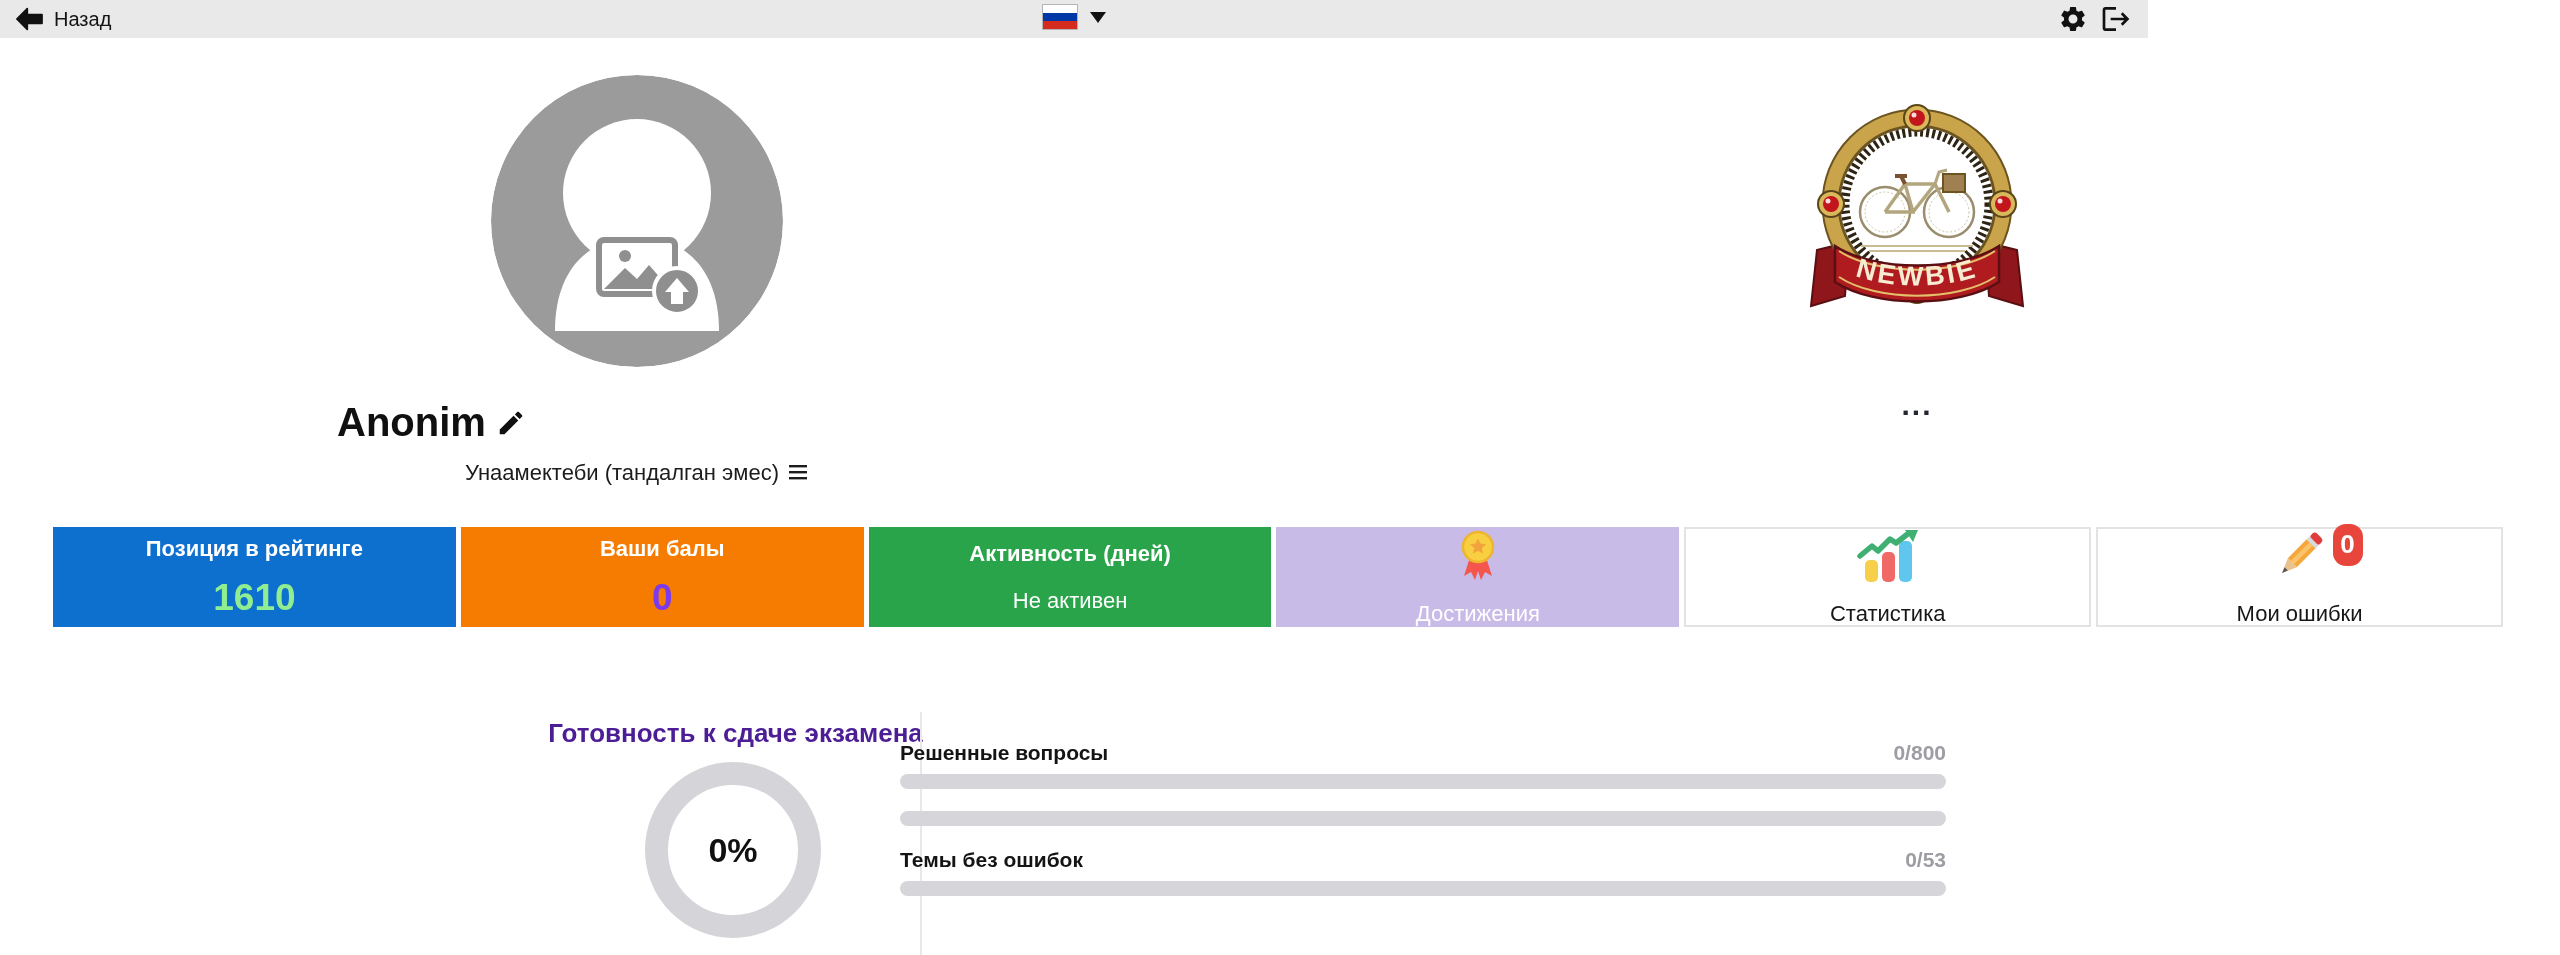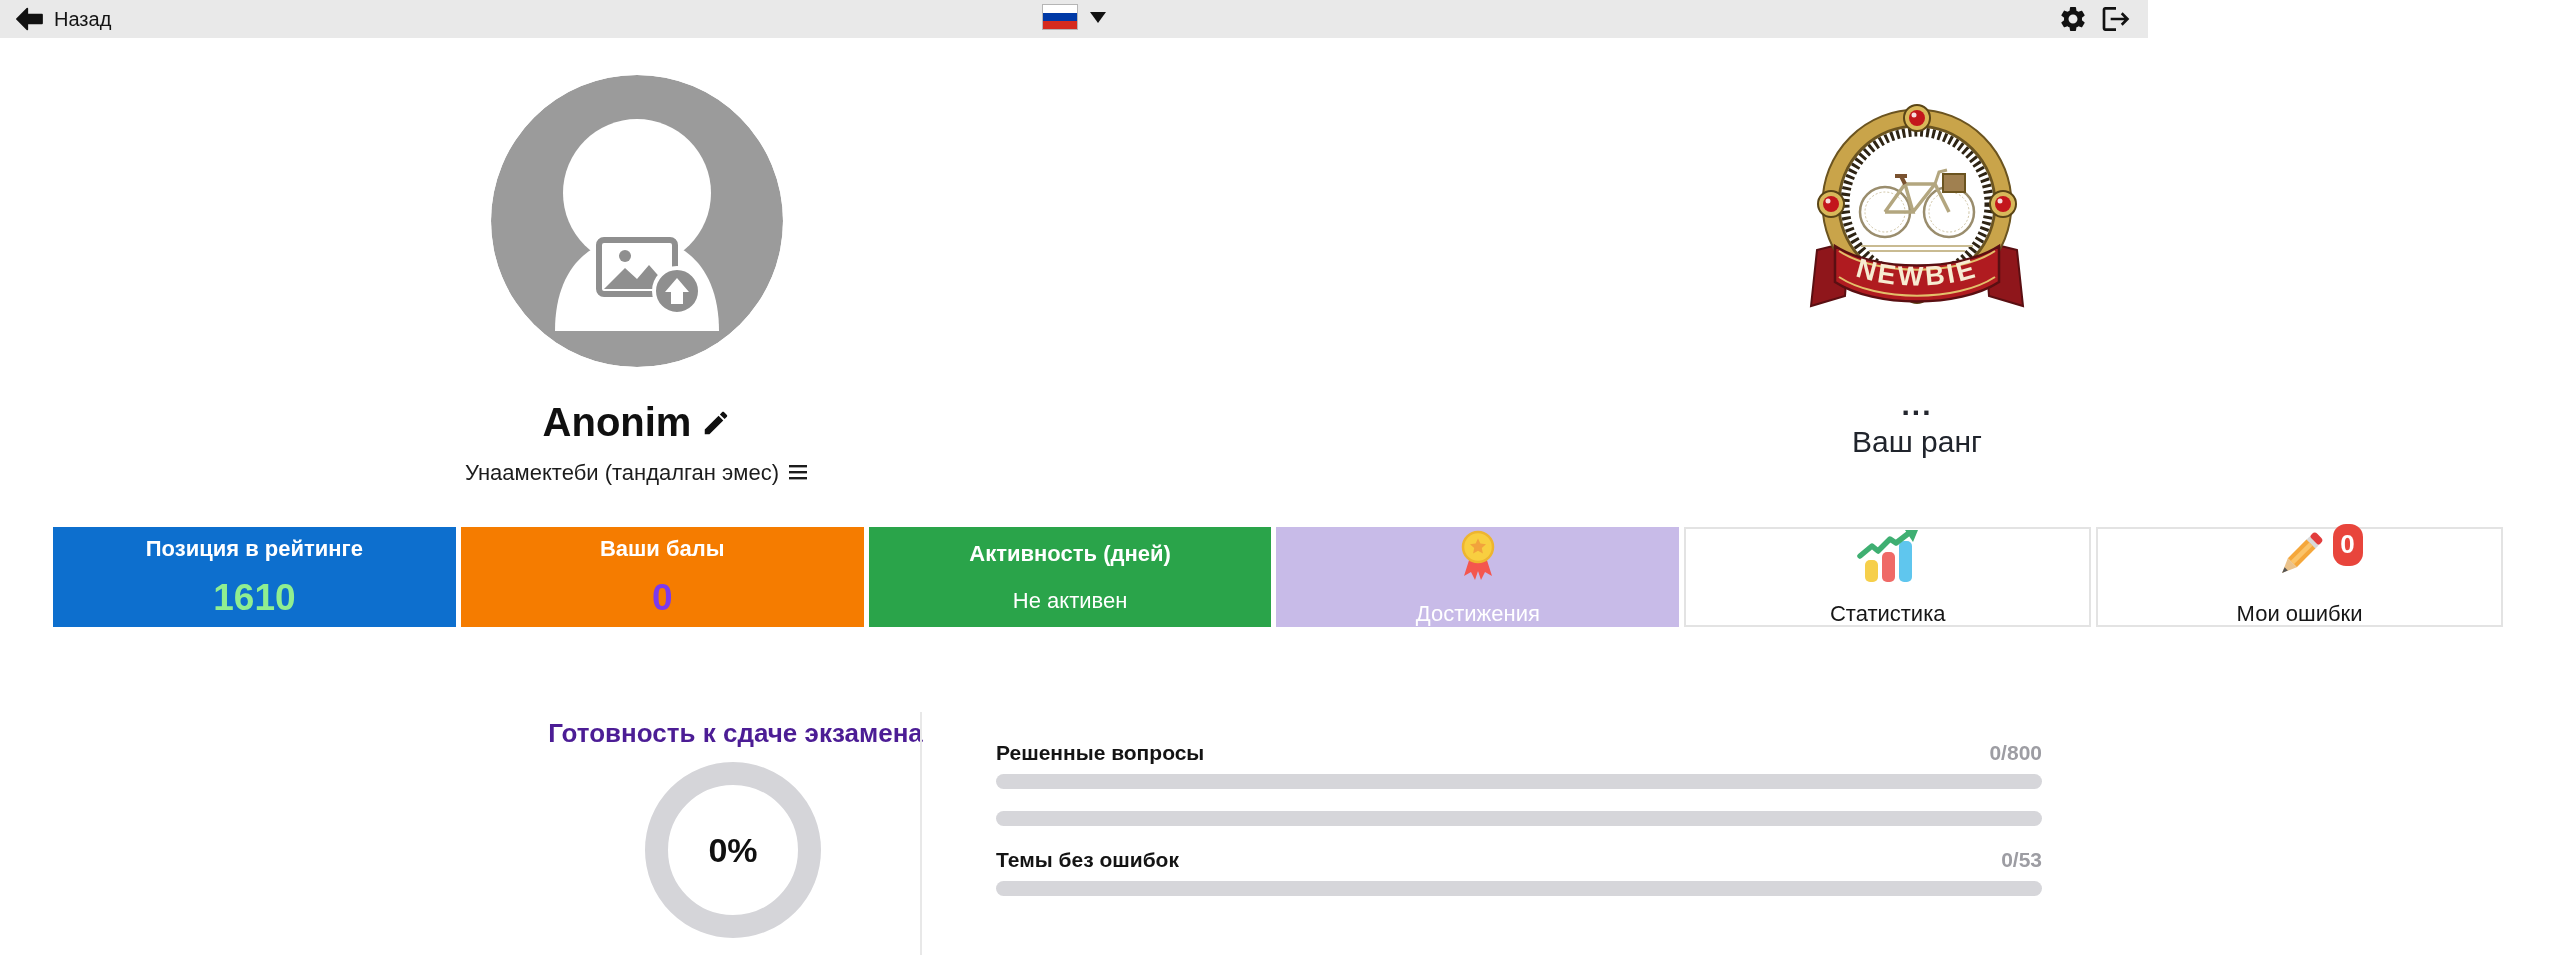--- a/index.html
+++ b/index.html
@@ -18,21 +18,21 @@
   .flag .s2 { flex:1; background:#0039a6; }
   .flag .s3 { flex:1; background:#d52b1e; }
   .caret { width:0; height:0; border-left:8px solid transparent;
            border-right:8px solid transparent; border-top:11px solid #111; }
   .topbar-right { margin-left:auto; display:flex; align-items:center; gap:12px; padding-right:16px; }
   .topbar-right svg { display:block; cursor:pointer; }
 
   
   .avatar { position:absolute; left:491px; top:75px; width:292px; height:292px;
             border-radius:50%; overflow:hidden; cursor:pointer; }
-  .name-row { position:absolute; left:337px; top:400px; width:600px; text-align:center;
+  .name-row { position:absolute; left:337px; top:400px; width:600px; text-align:left;
               font-size:40px; font-weight:700; color:#101010; }
   .name-row svg { margin-left:10px; vertical-align:-2px; cursor:pointer; }
   .subtitle-row { position:absolute; left:287px; top:460px; width:700px; text-align:center;
                   font-size:22px; color:#1c1c1c; }
   .subtitle-row svg { margin-left:8px; vertical-align:-2px; cursor:pointer; }
 
   
   .rank-badge { position:absolute; left:1809px; top:100px; width:216px; height:240px; cursor:pointer; }
   .rank-dots  { position:absolute; left:1767px; top:388px; width:300px; text-align:center;
                 font-size:30px; font-weight:700; color:#23262e; letter-spacing:2px; }
@@ -62,21 +62,21 @@
 
   
   .ready-title { position:absolute; left:533px; top:718px; width:405px; text-align:center;
                  font-size:26px; font-weight:700; color:#4c1d95; }
   .donut { position:absolute; left:645px; top:762px; width:176px; height:176px;
            border:23px solid #d5d5d9; border-radius:50%;
            display:flex; align-items:center; justify-content:center; }
   .donut-text { font-size:34px; font-weight:700; color:#101010; }
   .v-divider { position:absolute; left:920px; top:712px; width:2px; height:243px; background:#e8e8e8; }
 
-  .progress-col { position:absolute; left:996px; top:741px; width:1046px; }
+  .progress-col { position:absolute; left:900px; top:741px; width:1046px; }
   .p-row { margin-bottom:22px; }
   .p-head { display:flex; justify-content:space-between; align-items:baseline;
             font-size:21px; font-weight:700; }
   .p-label { color:#141414; }
   .p-value { color:#9d9da3; }
   .p-track { margin-top:9px; height:15px; background:#d6d6da; border-radius:8px; overflow:hidden; }
   .p-fill  { height:100%; width:0; background:#2aa44a; border-radius:8px; }
 </style>
 </head>
 <body>
@@ -181,21 +181,20 @@
       <path d="M26,146 C66,172 150,172 190,146 L190,182 C150,208 66,208 26,182 Z" fill="#b01b20" stroke="#5a0f12" stroke-width="2.5"></path>
       <path d="M30,151 C68,176 148,176 186,151" fill="none" stroke="#e3c06b" stroke-width="2"></path>
       <path d="M30,177 C68,202 148,202 186,177" fill="none" stroke="#e3c06b" stroke-width="2"></path>
       <path id="ribbon-text-path" d="M26,166 C66,192 150,192 190,166" fill="none"></path>
       <text font-family="Liberation Sans, sans-serif" font-size="27" font-weight="bold" fill="#f7ecd2" letter-spacing="3">
         <textPath href="#ribbon-text-path" startOffset="50%" text-anchor="middle">NEWBIE</textPath>
       </text>
     </svg>
   </div>
   <div class="rank-dots">...</div>
-  <div class="rank-label">Ваш ранг</div>
 
   <div class="cards">
 
     <div class="card card-blue">
       <div class="card-title">Позиция в рейтинге</div>
       <div class="card-value val-green">1610</div>
     </div>
 
     <div class="card card-orange">
       <div class="card-title">Ваши балы</div>

